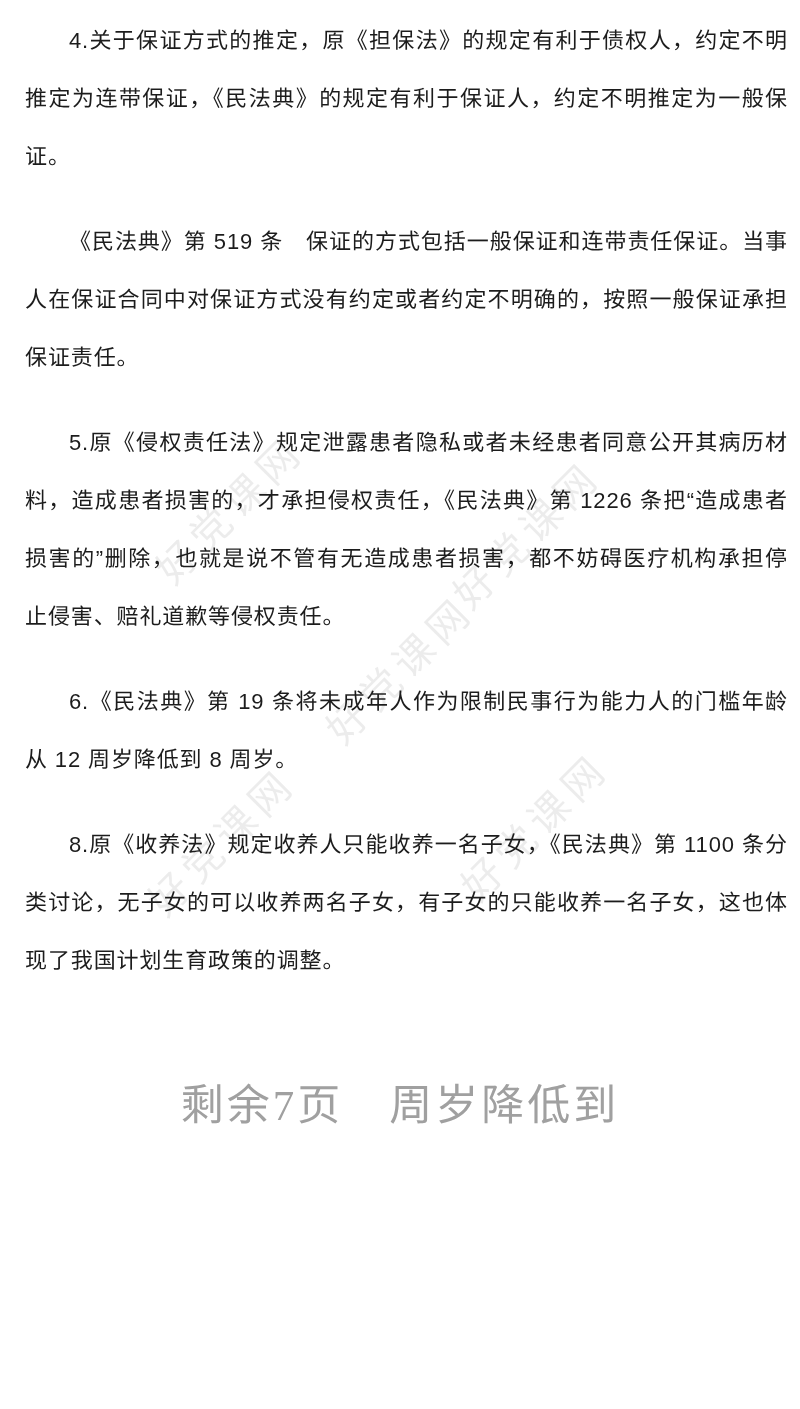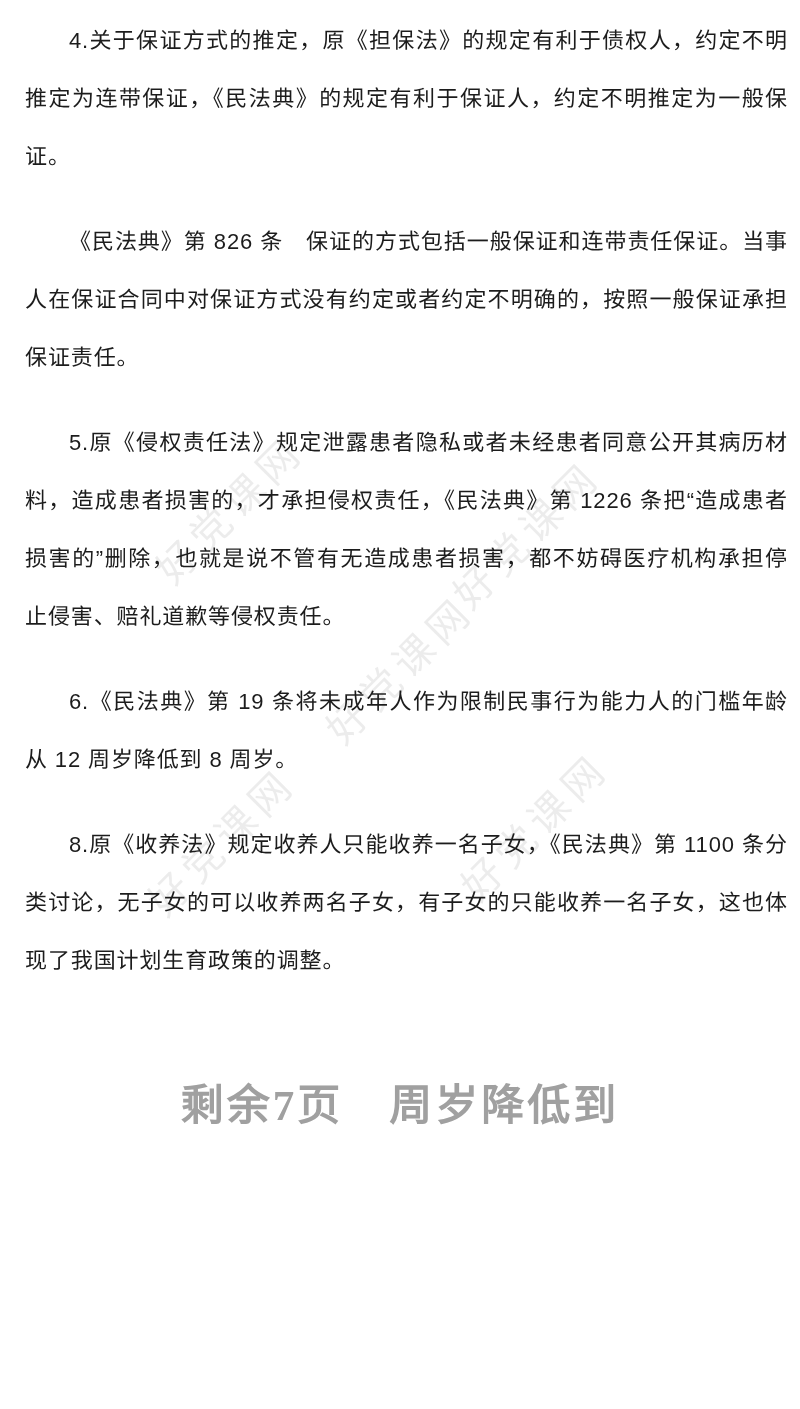--- a/index.html
+++ b/index.html
@@ -55,41 +55,41 @@
   
   .footer-notice {
     position: relative;
     z-index: 1;
     margin-top: 90px;
     display: flex;
     justify-content: center;
     align-items: flex-end;
     gap: 46px;
     font-family: "Liberation Serif", "DejaVu Serif", serif;
-    font-weight: 700;
+    font-weight: 400;
     font-size: 43px;
     line-height: 52px;
     color: #a0a0a0;
     letter-spacing: 3px;
   }
 </style>
 </head>
 <body>
 
 <div class="watermark-layer">
   <span class="wm w1">好党课网</span>
   <span class="wm w2">好党课网</span>
   <span class="wm w3">好党课网</span>
   <span class="wm w4">好党课网</span>
   <span class="wm w5">好党课网</span>
 </div>
 
 <div class="doc">
   <p>4.关于保证方式的推定，原《担保法》的规定有利于债权人，约定不明推定为连带保证，《民法典》的规定有利于保证人，约定不明推定为一般保证。</p>
-  <p>《民法典》第 826 条　保证的方式包括一般保证和连带责任保证。当事人在保证合同中对保证方式没有约定或者约定不明确的，按照一般保证承担保证责任。</p>
+  <p>《民法典》第 519 条　保证的方式包括一般保证和连带责任保证。当事人在保证合同中对保证方式没有约定或者约定不明确的，按照一般保证承担保证责任。</p>
   <p>5.原《侵权责任法》规定泄露患者隐私或者未经患者同意公开其病历材料，造成患者损害的，才承担侵权责任，《民法典》第 1226 条把“造成患者损害的”删除，也就是说不管有无造成患者损害，都不妨碍医疗机构承担停止侵害、赔礼道歉等侵权责任。</p>
   <p>6.《民法典》第 19 条将未成年人作为限制民事行为能力人的门槛年龄从 12 周岁降低到 8 周岁。</p>
   <p>8.原《收养法》规定收养人只能收养一名子女，《民法典》第 1100 条分类讨论，无子女的可以收养两名子女，有子女的只能收养一名子女，这也体现了我国计划生育政策的调整。</p>
 </div>
 
 <div class="footer-notice">
   <span>剩余7页</span>
   <span>周岁降低到</span>
 </div>
 

